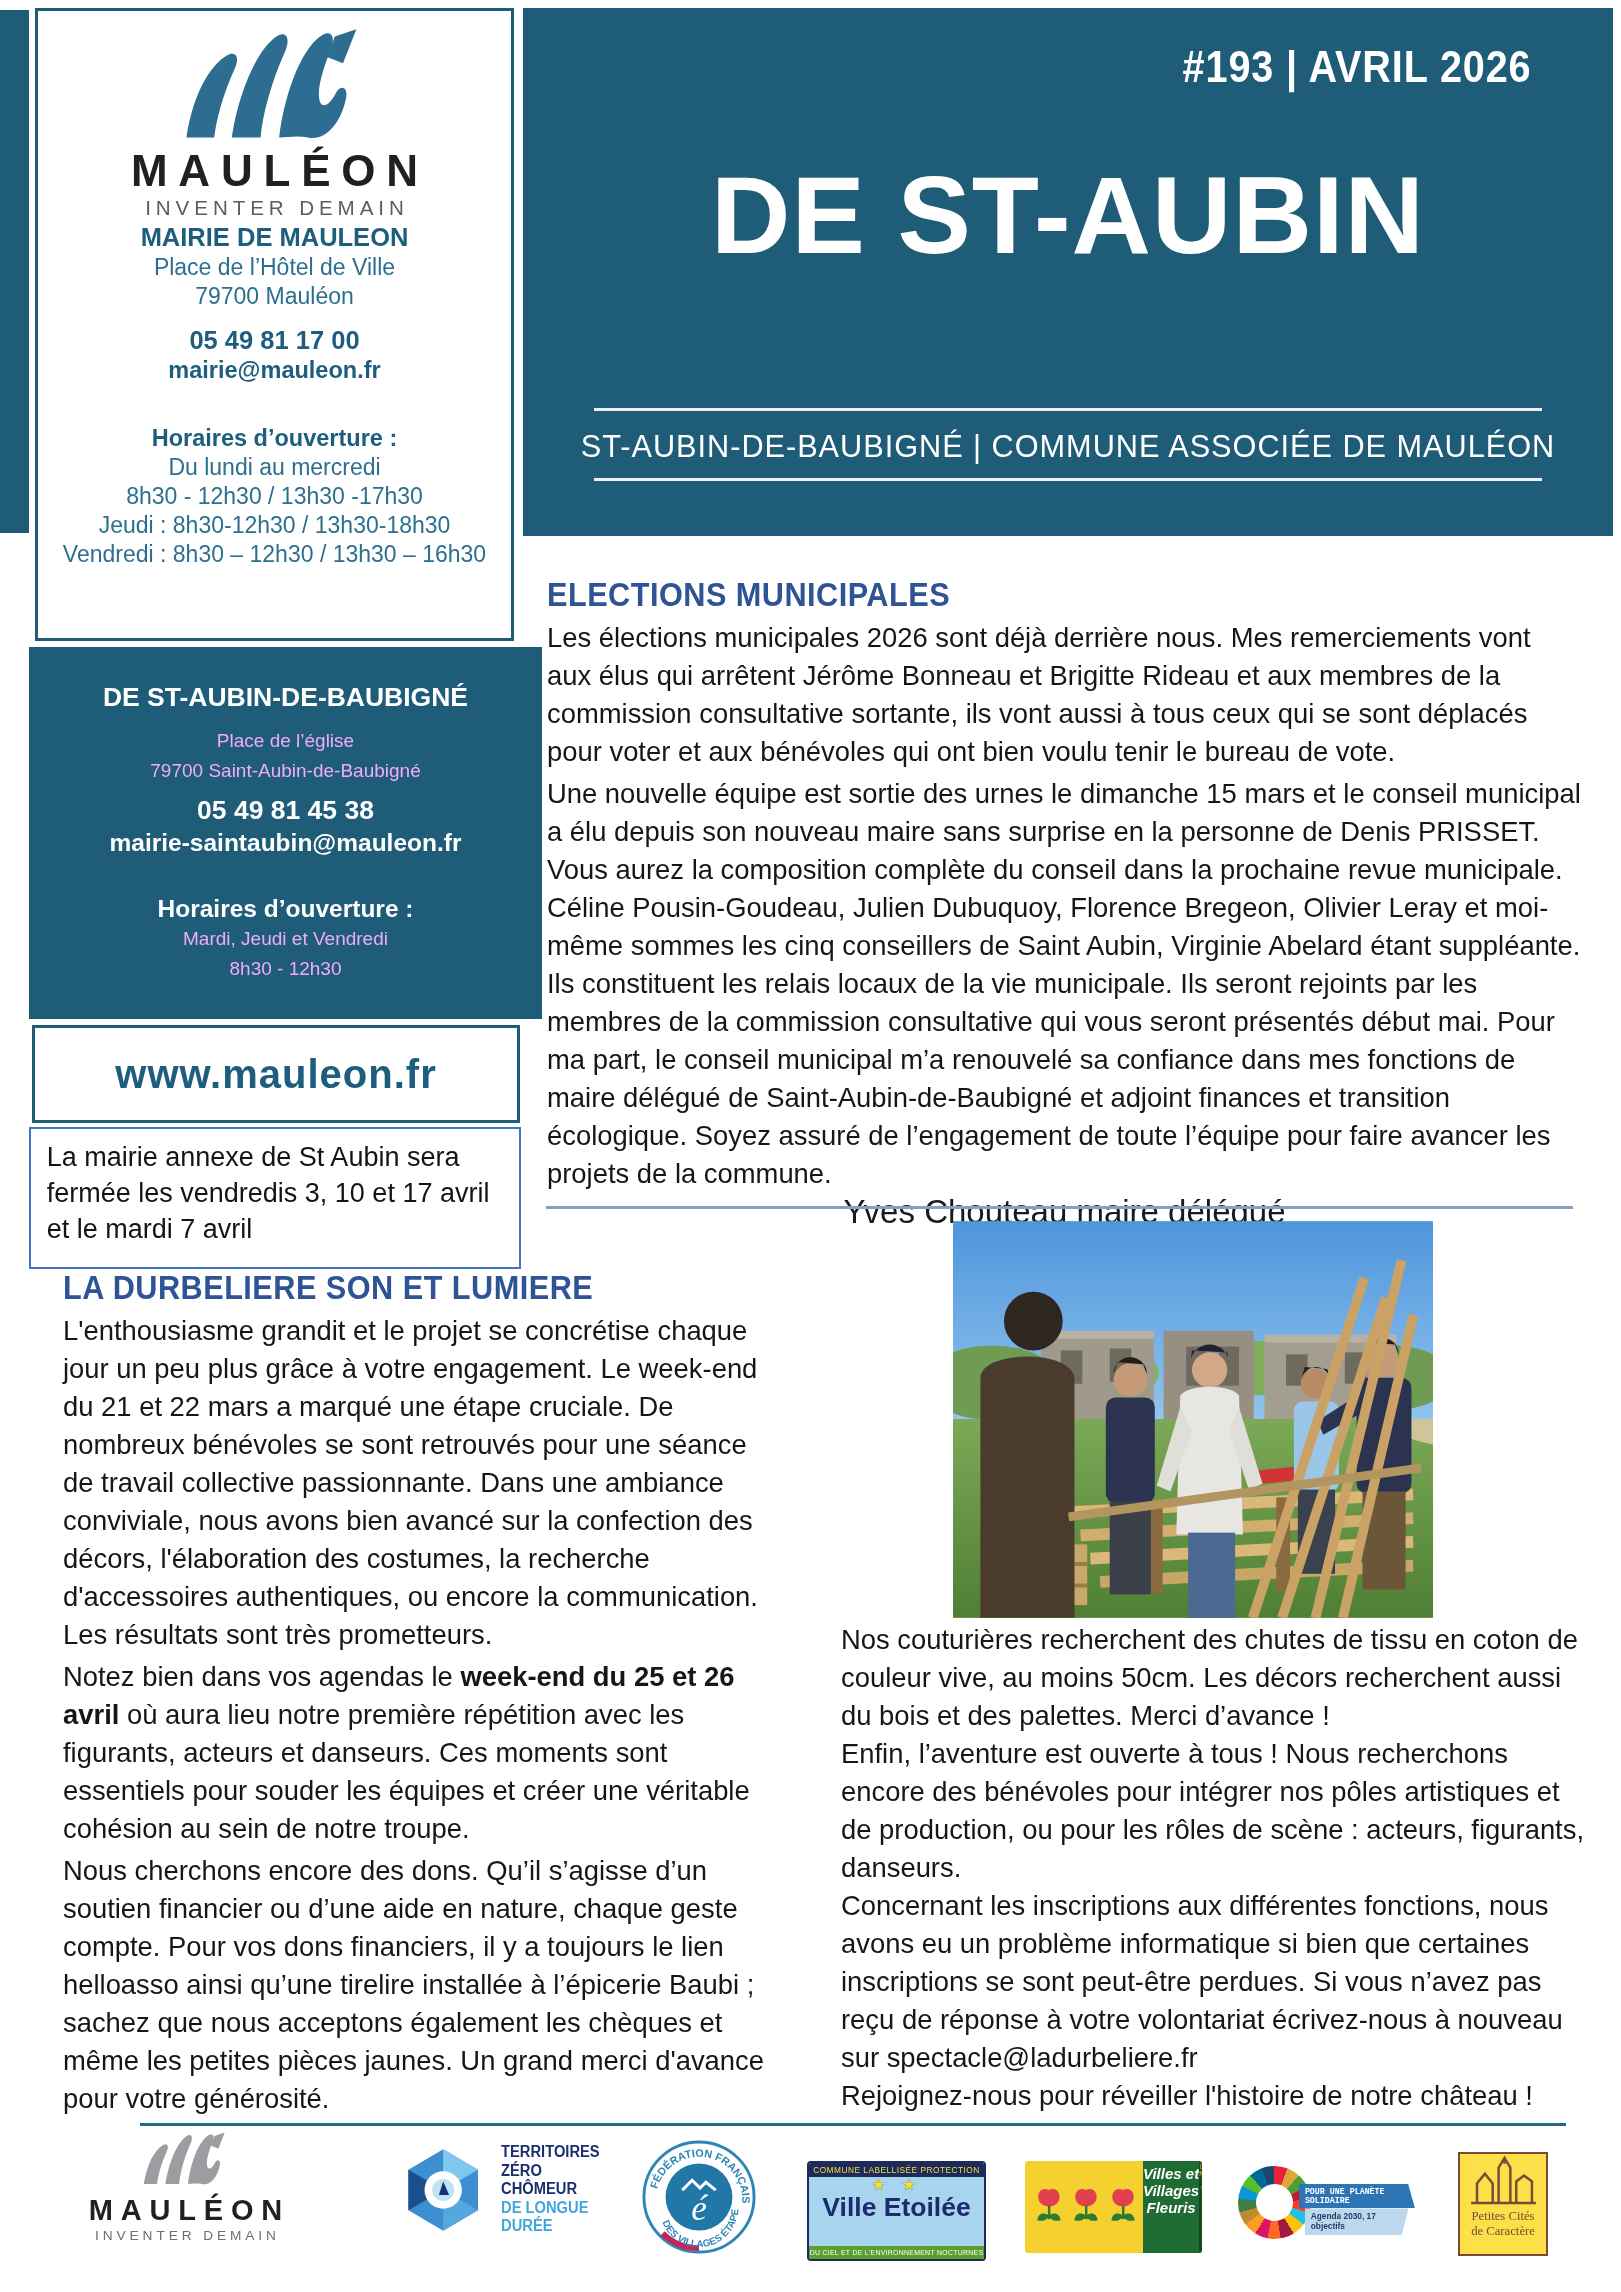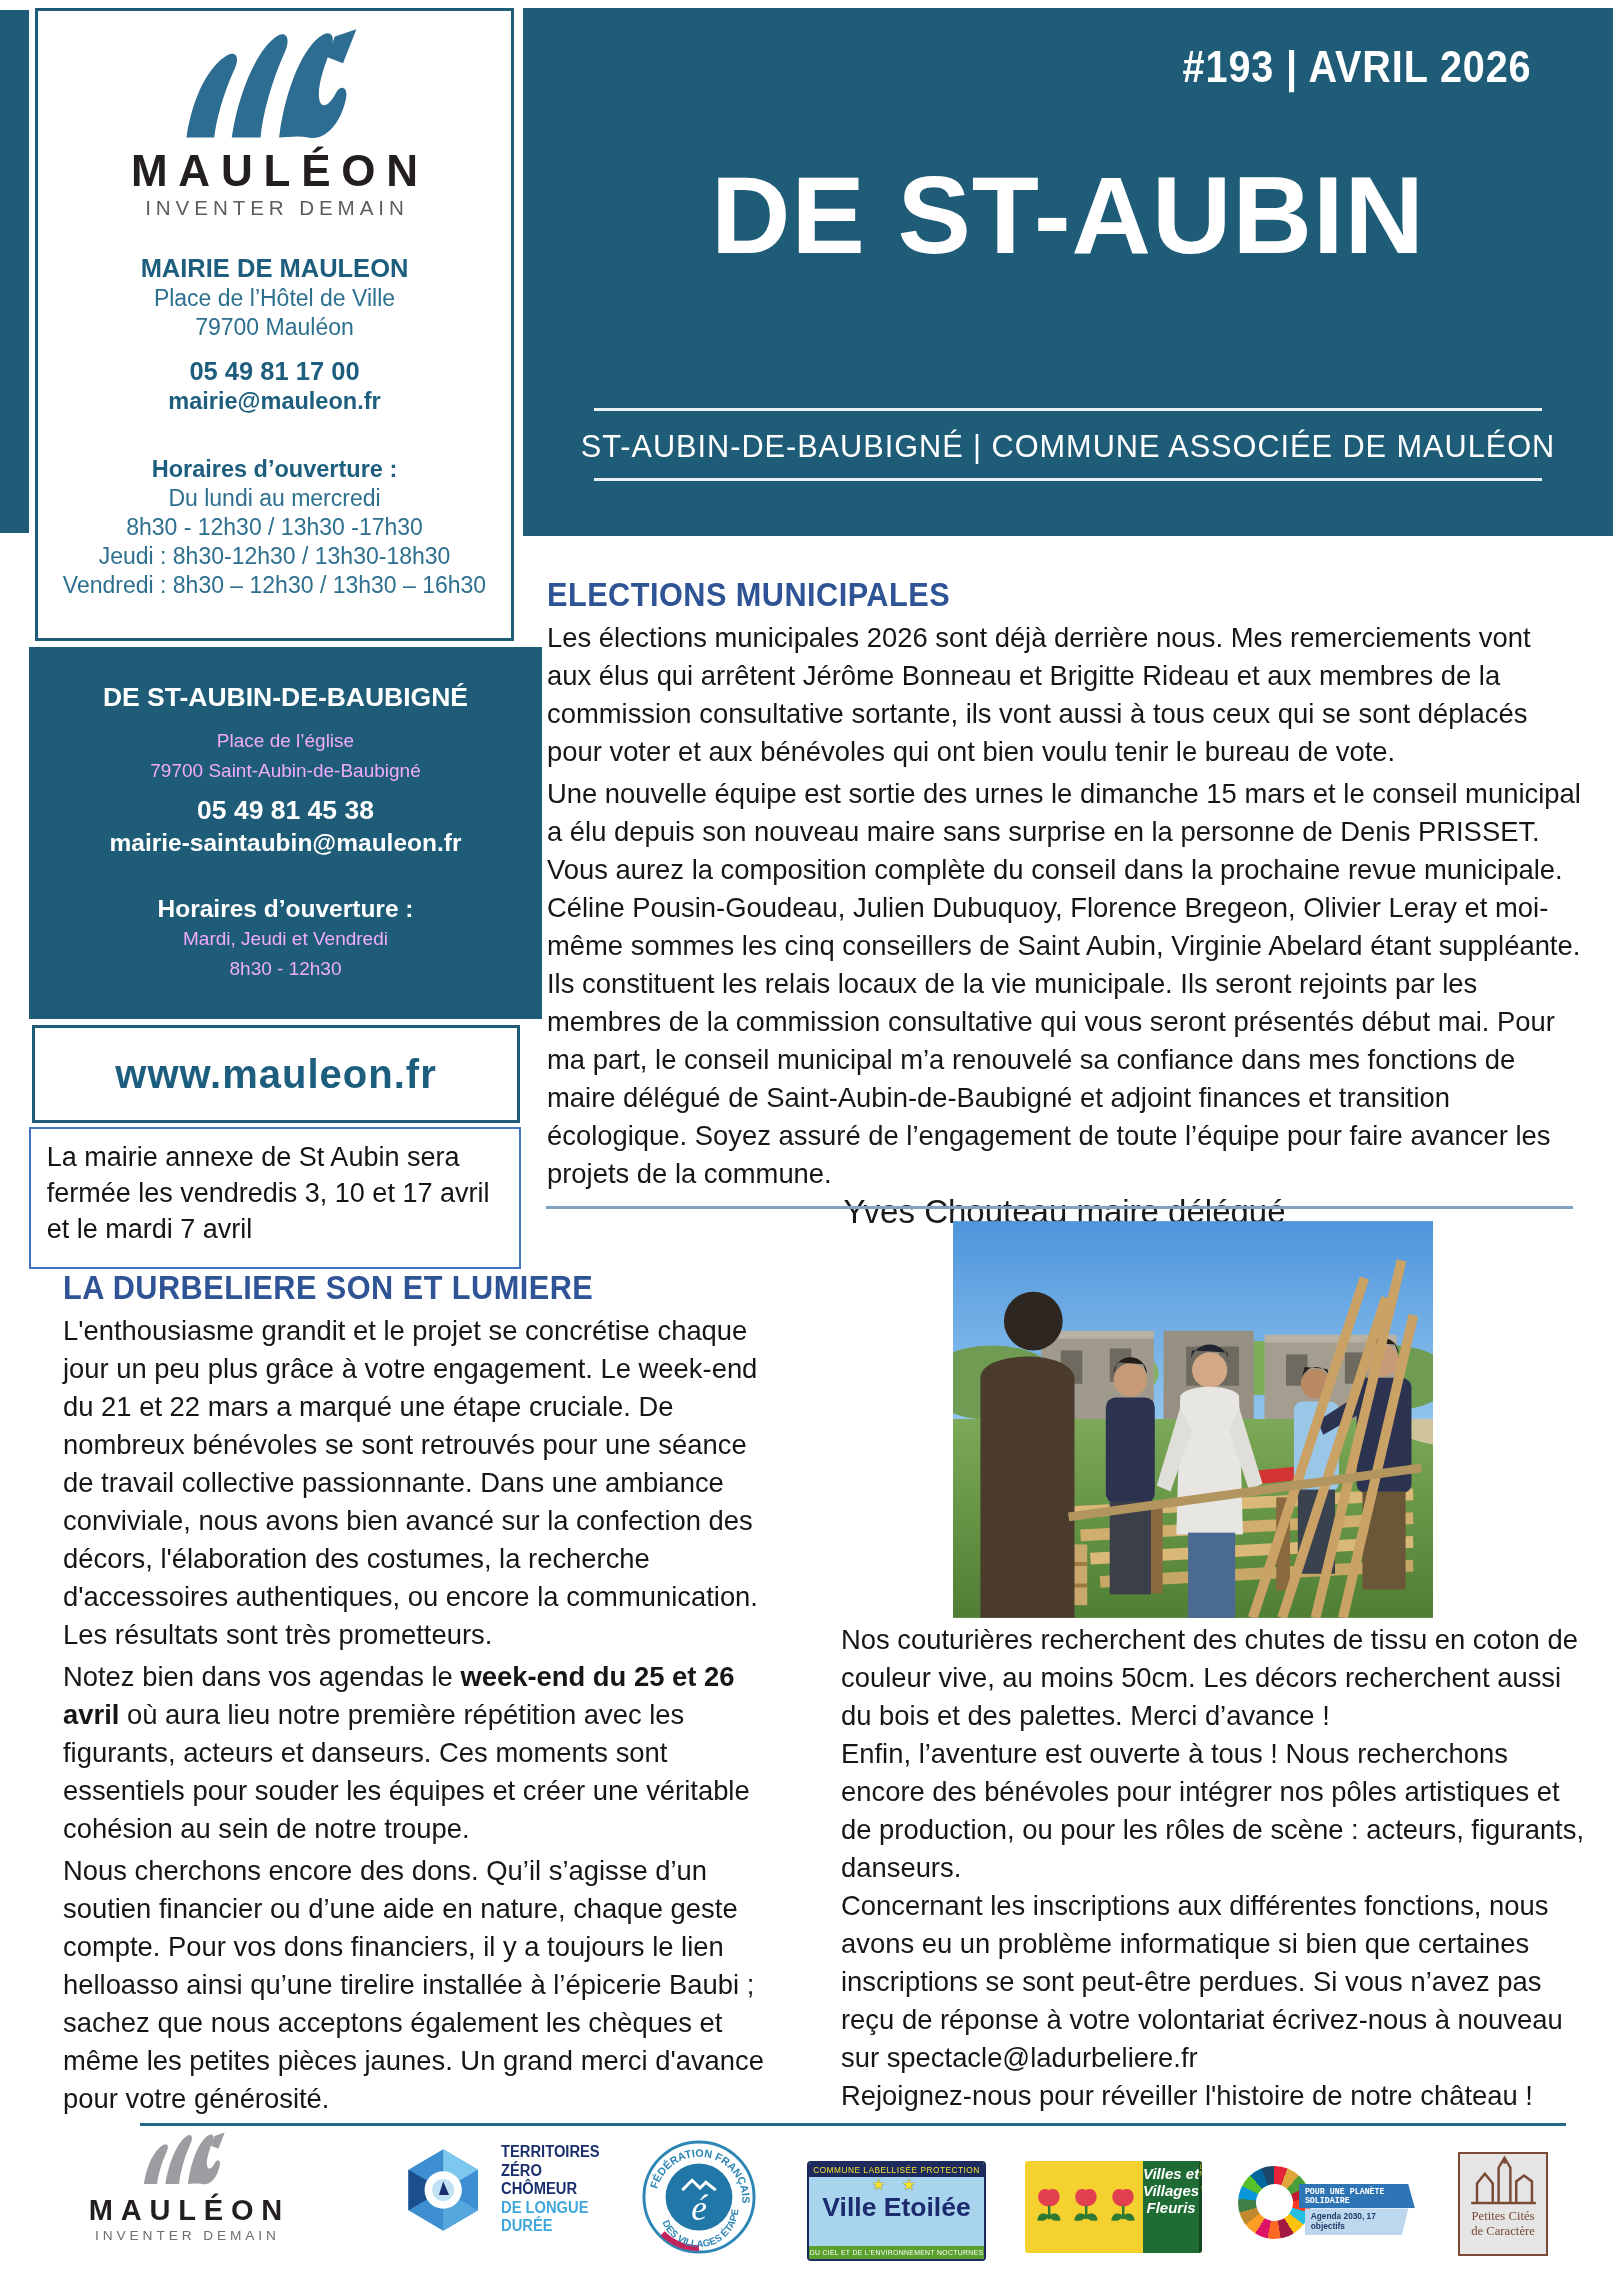--- a/index.html
+++ b/index.html
@@ -91,21 +91,21 @@
     background:conic-gradient(#e5243b 0 21deg,#dda63a 21deg 42deg,#4c9f38 42deg 64deg,#c5192d 64deg 85deg,
     #ff3a21 85deg 106deg,#26bde2 106deg 127deg,#fcc30b 127deg 148deg,#a21942 148deg 170deg,
     #fd6925 170deg 191deg,#dd1367 191deg 212deg,#fd9d24 212deg 233deg,#bf8b2e 233deg 254deg,
     #3f7e44 254deg 276deg,#0a97d9 276deg 297deg,#56c02b 297deg 318deg,#00689d 318deg 339deg,#19486a 339deg 360deg);}
   .sdg-wheel::after{content:"";position:absolute;left:17.6px;top:17.6px;width:37px;height:37px;border-radius:50%;background:#fff;}
   .sdg-ribbon{position:absolute;left:61px;top:17.6px;width:116px;}
   .sdg-r1{background:#2e75b6;color:#fff;font-size:8.3px;font-weight:700;padding:3.9px 5.9px 2.9px;
           clip-path:polygon(0 0,94% 0,100% 100%,0 100%);font-family:Liberation Mono, monospace;}
   .sdg-r2{background:#bdd7ee;color:#1f3b64;font-size:8.3px;font-weight:700;padding:2.9px 5.9px 3.9px;margin-left:5.9px;
           clip-path:polygon(0 0,94% 0,88% 100%,0 100%);}
-  #f-pcc{left:1458px;top:2152px;width:90px;height:104px;background:#e5e5e5;border:2.9px solid #7a4a38;
+  #f-pcc{left:1458px;top:2152px;width:90px;height:104px;background:#fde047;border:2.9px solid #7a4a38;
          box-sizing:border-box;text-align:center;color:#7a4a38;}
   .pcc-t{font-family:"Liberation Serif","DejaVu Serif",serif;font-size:12.7px;line-height:14.7px;}
 </style>
 </head>
 <body>
 
 <div class="page">
 
   <div id="left-strip" class="abs"></div>
 
@@ -114,21 +114,21 @@
       <g fill="currentColor">
         <path d="M158,10 L179,3 L166,36 L151,30 Z"></path>
         <path d="M14,108 C20,68 36,38 54,28 C62,24 66,30 61,41 C50,65 43,90 41,108 Z"></path>
         <path d="M58,108 C65,62 84,20 103,9 C111,5 115,12 110,24 C96,55 88,86 86,108 Z"></path>
         <path d="M104,108 C110,60 128,18 147,8 C155,4 159,11 154,23 C146,43 141,60 143,71 C145,81 153,77 159,65 C164,56 171,59 169,70 C164,94 149,112 132,108 C122,106 112,108 104,108 Z"></path>
       </g>
     </svg>
     <div class="logo-title">MAULÉON</div>
     <div class="logo-tagline">INVENTER DEMAIN</div>
 
-    <div class="sb-h" style="margin-top:31px;">MAIRIE DE MAULEON</div>
+    <div class="sb-h" style="">MAIRIE DE MAULEON</div>
     <div class="sb-t">Place de l’Hôtel de Ville</div>
     <div class="sb-t">79700 Mauléon</div>
     <div class="sb-b" style="margin-top:12.7px;">05 49 81 17 00</div>
     <div class="sb-e">mairie@mauleon.fr</div>
     <div class="sb-e" style="margin-top:39px;">Horaires d’ouverture :</div>
     <div class="sb-t">Du lundi au mercredi</div>
     <div class="sb-t">8h30 - 12h30 / 13h30 -17h30</div>
     <div class="sb-t">Jeudi : 8h30-12h30 / 13h30-18h30</div>
     <div class="sb-t">Vendredi : 8h30 – 12h30 / 13h30 – 16h30</div>
   </div>

